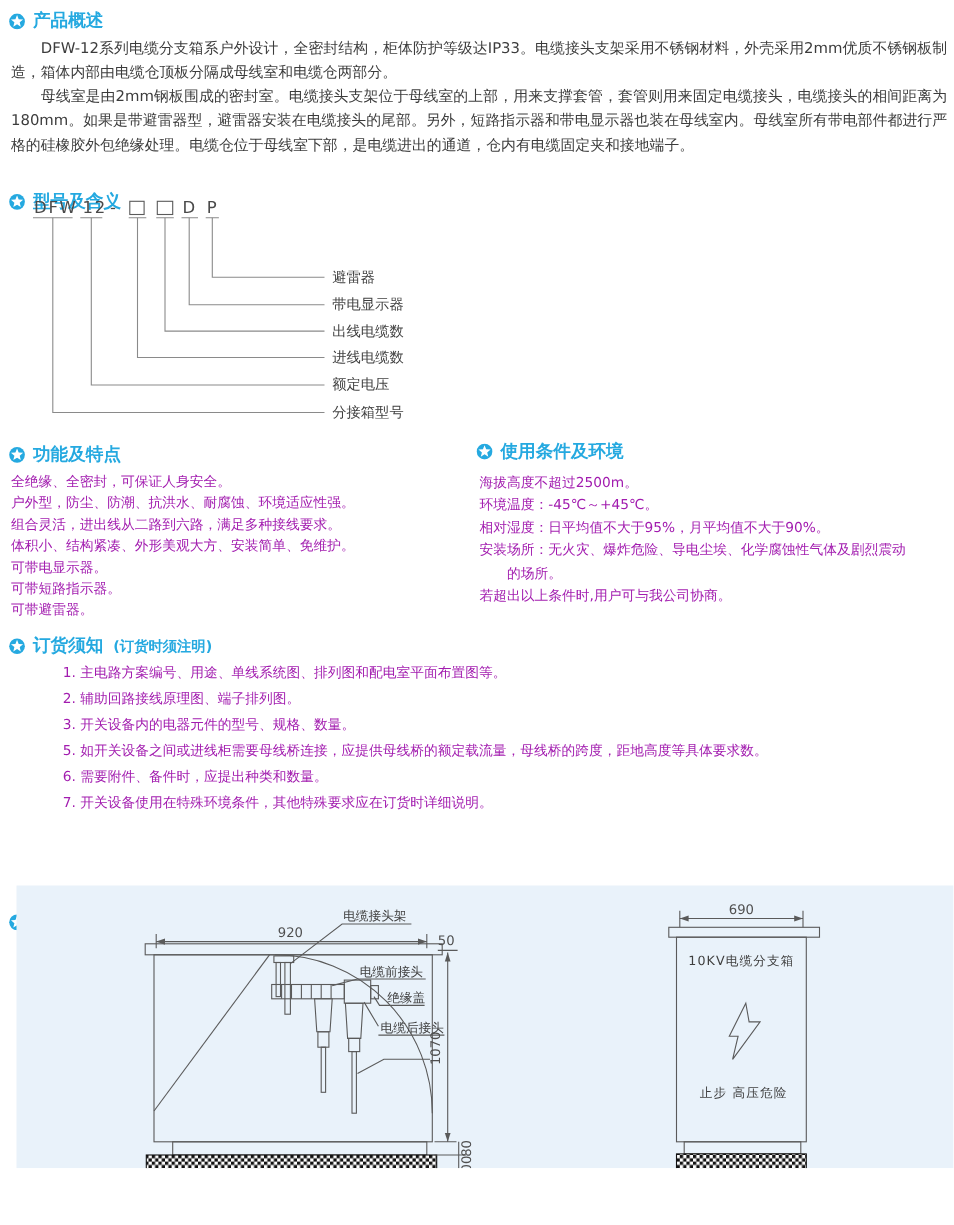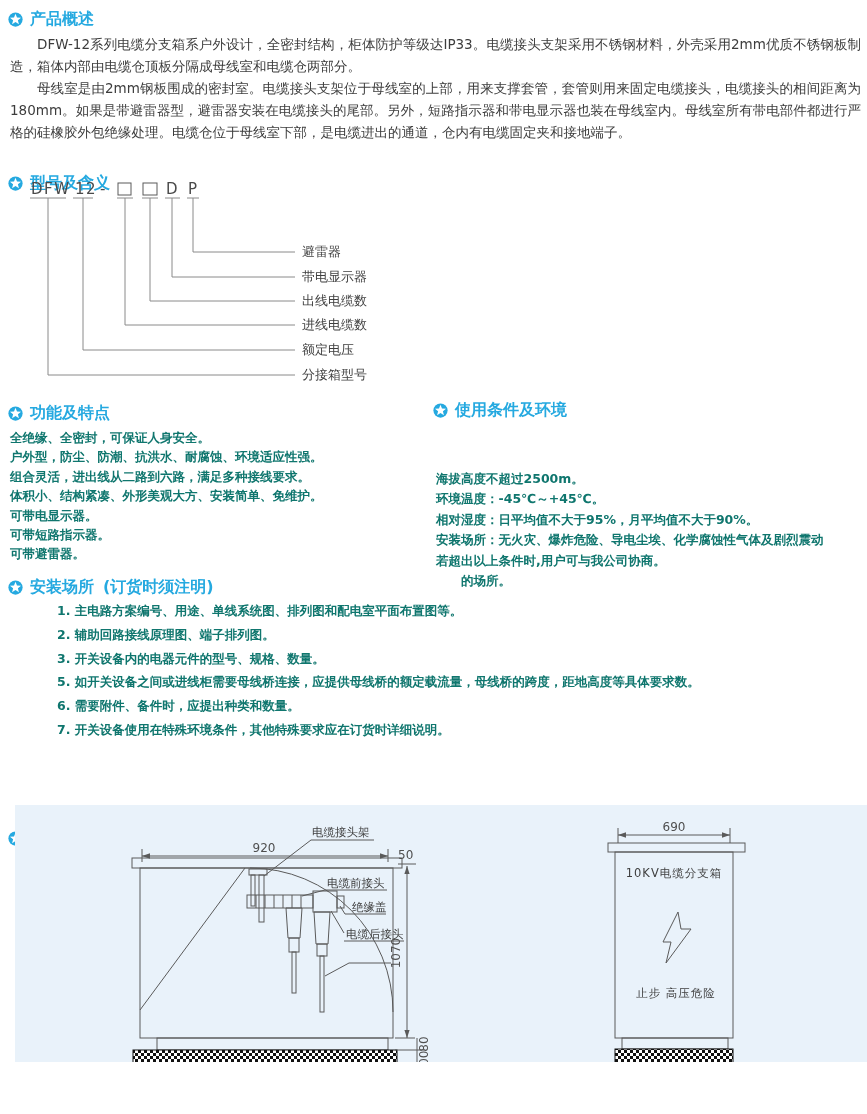--- a/index.html
+++ b/index.html
@@ -1,24 +1,24 @@
 <!DOCTYPE html>
 <html><head>
 <meta charset="utf-8">
 <style>
   html,body{margin:0;padding:0;background:#ffffff;}
   .page{position:relative;width:867px;height:1062px;background:#ffffff;overflow:hidden;
         font-family:"DejaVu Sans","Liberation Sans",sans-serif;color:#3b3b3b;}
   .heading{position:absolute;display:flex;align-items:center;gap:7px;
            color:#25a9e0;font-size:16px;font-weight:bold;white-space:nowrap;}
-  .heading .note{font-size:16px;font-weight:bold;margin-left:2px;}
+  .heading .note{font-size:13px;font-weight:bold;margin-left:2px;}
   .para-block{position:absolute;left:10px;right:6px;font-size:13.5px;line-height:22px;
               text-align:justify;color:#3c3c3c;}
   .para-block p{margin:0;text-indent:2em;}
-  .plain-list{position:absolute;font-size:12.5px;color:#0f766e;font-weight:bold;}
+  .plain-list{position:absolute;font-size:12.5px;color:#a21caf;}
   .feat-line{line-height:19.4px;}
   .cond-line{line-height:20.4px;}
   .cond-indent{padding-left:2em;}
   .order-line{line-height:23.8px;}
   svg text{font-family:"DejaVu Sans","Liberation Sans",sans-serif;}
   .dwg-line{stroke:#5a5a5a;stroke-width:1;fill:none;}
   .dim-line{stroke:#5a5a5a;stroke-width:1;fill:none;}
   .dim-arrow{fill:#5a5a5a;stroke:none;}
   .dim-text{fill:#4f4f4f;font-size:12px;}
   .cn-label{fill:#3f3f3f;font-size:11.5px;}
@@ -96,35 +96,35 @@
     <div class="feat-line">可带避雷器。</div>
   </div>
 
   <div class="heading" style="left:433px;top:400px;">
     <svg width="15" height="15" viewBox="0 0 16 16">
       <circle cx="8" cy="8" r="7.6" fill="#25a9e0"></circle>
       <path d="M8,1.8 L9.59,5.82 L13.9,6.08 L10.57,8.83 L11.64,13.02 L8,10.7 L4.36,13.02 L5.43,8.83 L2.1,6.08 L6.41,5.82 Z" fill="#ffffff"></path>
     </svg>
     <span>使用条件及环境</span>
   </div>
-  <div class="plain-list" style="left:436px;top:429px;width:424px;margin-top:40px;">
+  <div class="plain-list" style="left:436px;top:429px;width:424px;">
     <div class="cond-line">海拔高度不超过2500m。</div>
     <div class="cond-line">环境温度：-45℃～+45℃。</div>
     <div class="cond-line">相对湿度：日平均值不大于95%，月平均值不大于90%。</div>
     <div class="cond-line">安装场所：无火灾、爆炸危险、导电尘埃、化学腐蚀性气体及剧烈震动</div>
+    <div class="cond-line cond-indent">的场所。</div>
     <div class="cond-line">若超出以上条件时,用户可与我公司协商。</div>
-    <div class="cond-line cond-indent">的场所。</div>
   </div>
 
   <div class="heading" style="left:8px;top:577px;">
     <svg width="15" height="15" viewBox="0 0 16 16">
       <circle cx="8" cy="8" r="7.6" fill="#25a9e0"></circle>
       <path d="M8,1.8 L9.59,5.82 L13.9,6.08 L10.57,8.83 L11.64,13.02 L8,10.7 L4.36,13.02 L5.43,8.83 L2.1,6.08 L6.41,5.82 Z" fill="#ffffff"></path>
     </svg>
-    <span>安装场所</span>
+    <span>订货须知</span>
     <span class="note">(订货时须注明)</span>
   </div>
   <div class="plain-list" style="left:10px;top:599px;width:848px;margin-left:47px;">
     <div class="order-line">1. 主电路方案编号、用途、单线系统图、排列图和配电室平面布置图等。</div>
     <div class="order-line">2. 辅助回路接线原理图、端子排列图。</div>
     <div class="order-line">3. 开关设备内的电器元件的型号、规格、数量。</div>
     <div class="order-line">5. 如开关设备之间或进线柜需要母线桥连接，应提供母线桥的额定载流量，母线桥的跨度，距地高度等具体要求数。</div>
     <div class="order-line">6. 需要附件、备件时，应提出种类和数量。</div>
     <div class="order-line">7. 开关设备使用在特殊环境条件，其他特殊要求应在订货时详细说明。</div>
   </div>

